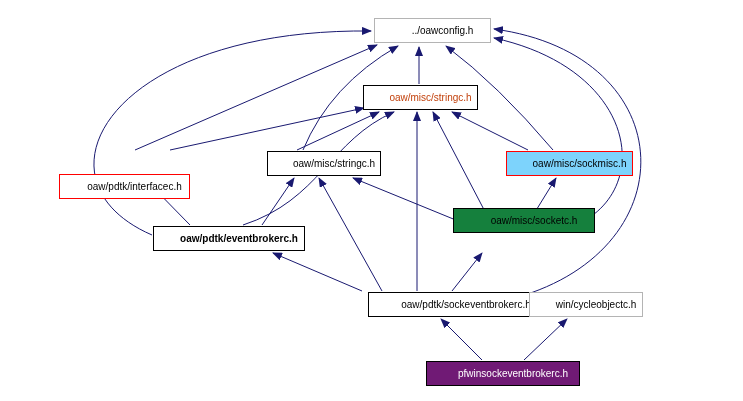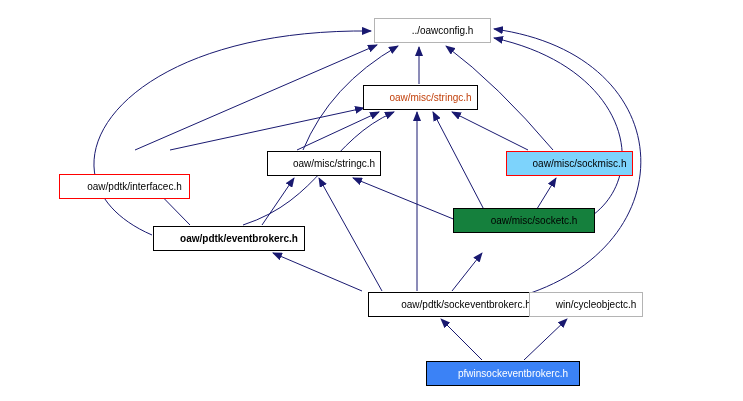--- a/index.html
+++ b/index.html
@@ -67,15 +67,15 @@
   <div>
       <div class="node" style="left: 374px; top: 18px; width: 117px; height: 25px; border-color: rgb(180, 180, 180); background: rgb(255, 255, 255); color: rgb(0, 0, 0);">../oawconfig.h</div>
       <div class="node" style="left: 363px; top: 85px; width: 115px; height: 25px; border-color: rgb(0, 0, 0); background: rgb(255, 255, 255); color: #c2410c;">oaw/misc/stringc.h</div>
       <div class="node" style="left: 59px; top: 151px; width: 131px; height: 25px; border-color: rgb(255, 0, 0); background: rgb(255, 255, 255); color: rgb(0, 0, 0); margin-top: 23px;">oaw/pdtk/interfacec.h</div>
       <div class="node" style="left: 267px; top: 151px; width: 114px; height: 25px; border-color: rgb(0, 0, 0); background: rgb(255, 255, 255); color: rgb(0, 0, 0);">oaw/misc/stringc.h</div>
       <div class="node" style="left: 506px; top: 151px; width: 127px; height: 25px; border-color: rgb(255, 0, 0); background: #7dd3fc; color: rgb(0, 0, 0);">oaw/misc/sockmisc.h</div>
       <div class="node" style="left: 153px; top: 226px; width: 152px; height: 25px; border-color: rgb(0, 0, 0); background: rgb(255, 255, 255); color: rgb(0, 0, 0); font-weight: bold;">oaw/pdtk/eventbrokerc.h</div>
       <div class="node" style="left: 453px; top: 208px; width: 142px; height: 25px; border-color: rgb(0, 0, 0); background: #15803d; color: rgb(0, 0, 0);">oaw/misc/socketc.h</div>
       <div class="node" style="left: 330px; top: 292px; width: 176px; height: 25px; border-color: rgb(0, 0, 0); background: rgb(255, 255, 255); color: rgb(0, 0, 0); margin-left: 38px;">oaw/pdtk/sockeventbrokerc.h</div>
       <div class="node" style="left: 529px; top: 292px; width: 114px; height: 25px; border-color: rgb(180, 180, 180); background: rgb(255, 255, 255); color: rgb(0, 0, 0);">win/cycleobjectc.h</div>
-      <div class="node current" style="left: 426px; top: 361px; width: 154px; height: 25px; border-color: rgb(0, 0, 0); background: #3b82f6; color: rgb(255, 255, 255);">pfwinsockeventbrokerc.h</div>
+      <div class="node current" style="left: 426px; top: 361px; width: 154px; height: 25px; border-color: rgb(0, 0, 0); background: #701a75; color: rgb(255, 255, 255);">pfwinsockeventbrokerc.h</div>
     </div>
 </div>
 
 </body></html>

